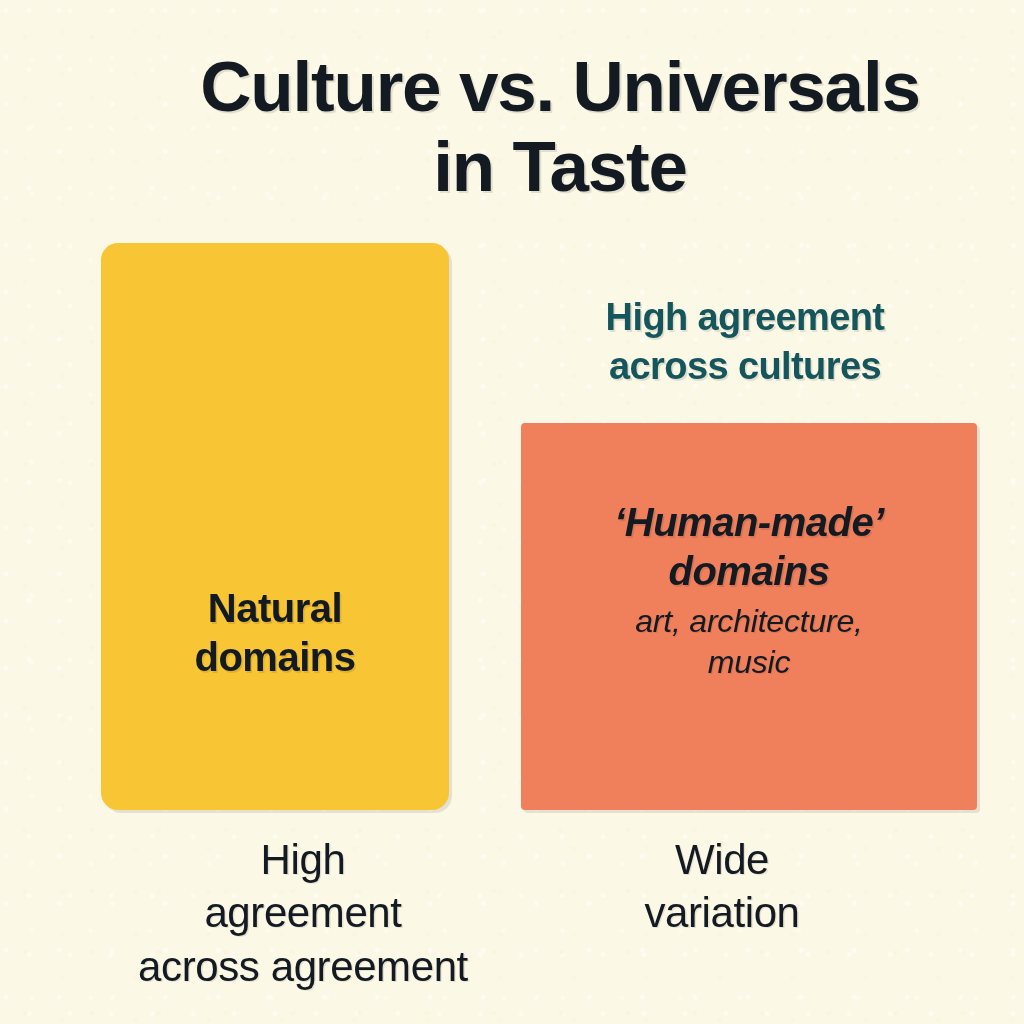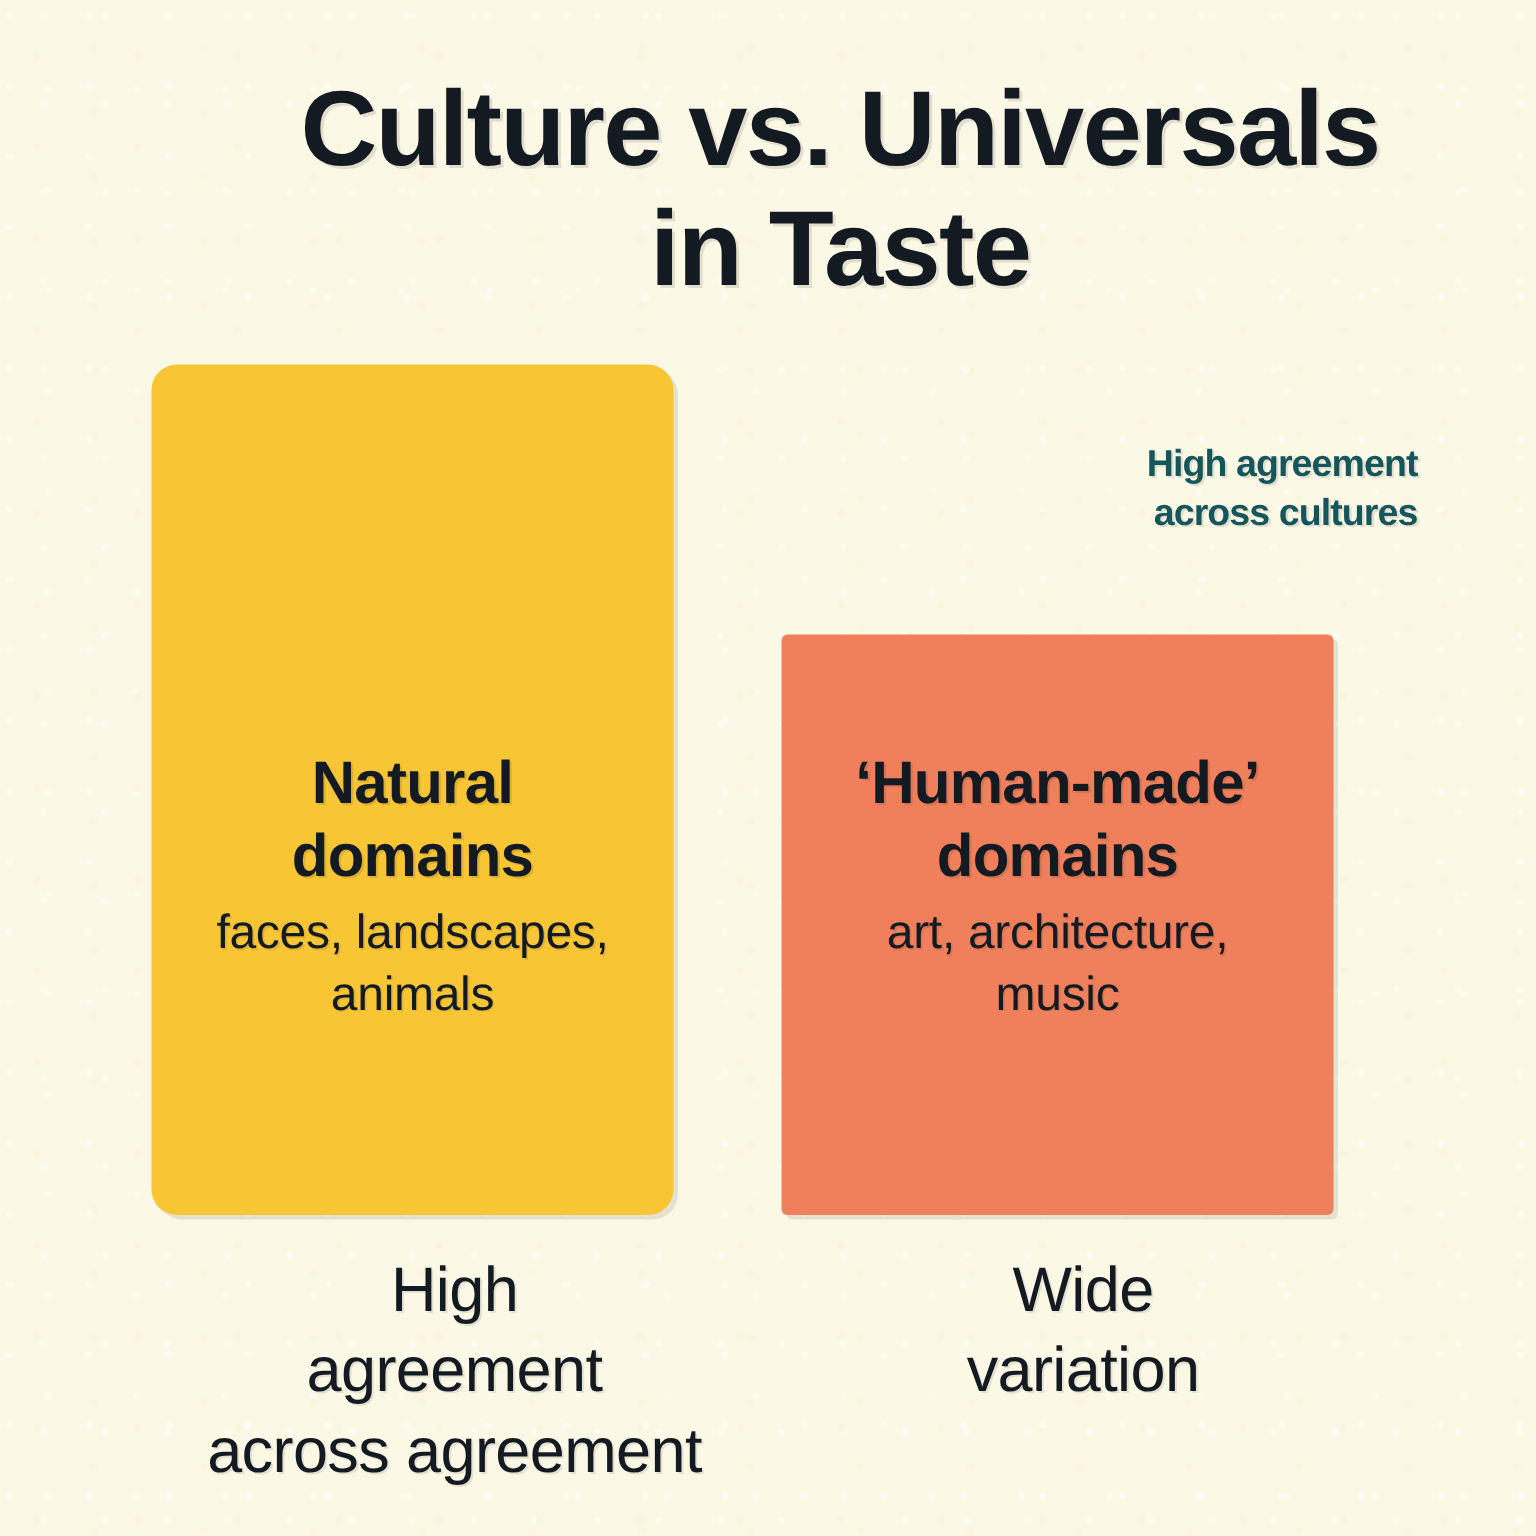--- a/index.html
+++ b/index.html
@@ -71,23 +71,24 @@
     top: 243px;
     width: 348px;
     height: 567px;
     background: #F8C535;
     border-radius: 17px;
   }
 
   #bar-humanmade {
     left: 521px;
     top: 423px;
-    width: 368px;
+    width: 456px;
     height: 387px;
     background: #F0805C;
+    font-style: italic;
   }
 
   .bar-inner {
     width: 100%;
     text-align: center;
     padding: 0 14px 128px 14px;
     box-sizing: border-box;
   }
 
   .bar-heading {
@@ -111,28 +112,28 @@
     white-space: pre-line;
     margin: 6px 0 0 0;
   }
 
   
   #annotation-high-agreement {
     position: absolute;
     left: 545px;
     top: 293px;
     width: 400px;
-    font-size: 25px;
+    font-size: 38px;
     font-weight: 700;
     line-height: 1.30;
     letter-spacing: -0.6px;
     color: #14565C;
     text-shadow: 1.6px 1.6px 0 rgba(0,0,0,0.10);
     white-space: pre-line;
-    text-align: right;
+    text-align: center;
   }
 
   
   .caption {
     position: absolute;
     font-size: 42px;
     font-weight: 400;
     line-height: 1.27;
     letter-spacing: -0.4px;
     color: #141A22;
@@ -161,22 +162,20 @@
 
   <div id="paper-texture"></div>
 
   <div id="title">Culture vs. Universals
 in Taste</div>
 
   <div class="bar" id="bar-natural">
     <div class="bar-inner">
       <div class="bar-heading">Natural
 domains</div>
-      <div class="bar-sub">faces, landscapes,
-animals</div>
     </div>
   </div>
 
   <div class="bar" id="bar-humanmade">
     <div class="bar-inner">
       <div class="bar-heading">‘Human-made’
 domains</div>
       <div class="bar-sub">art, architecture,
 music</div>
     </div>

